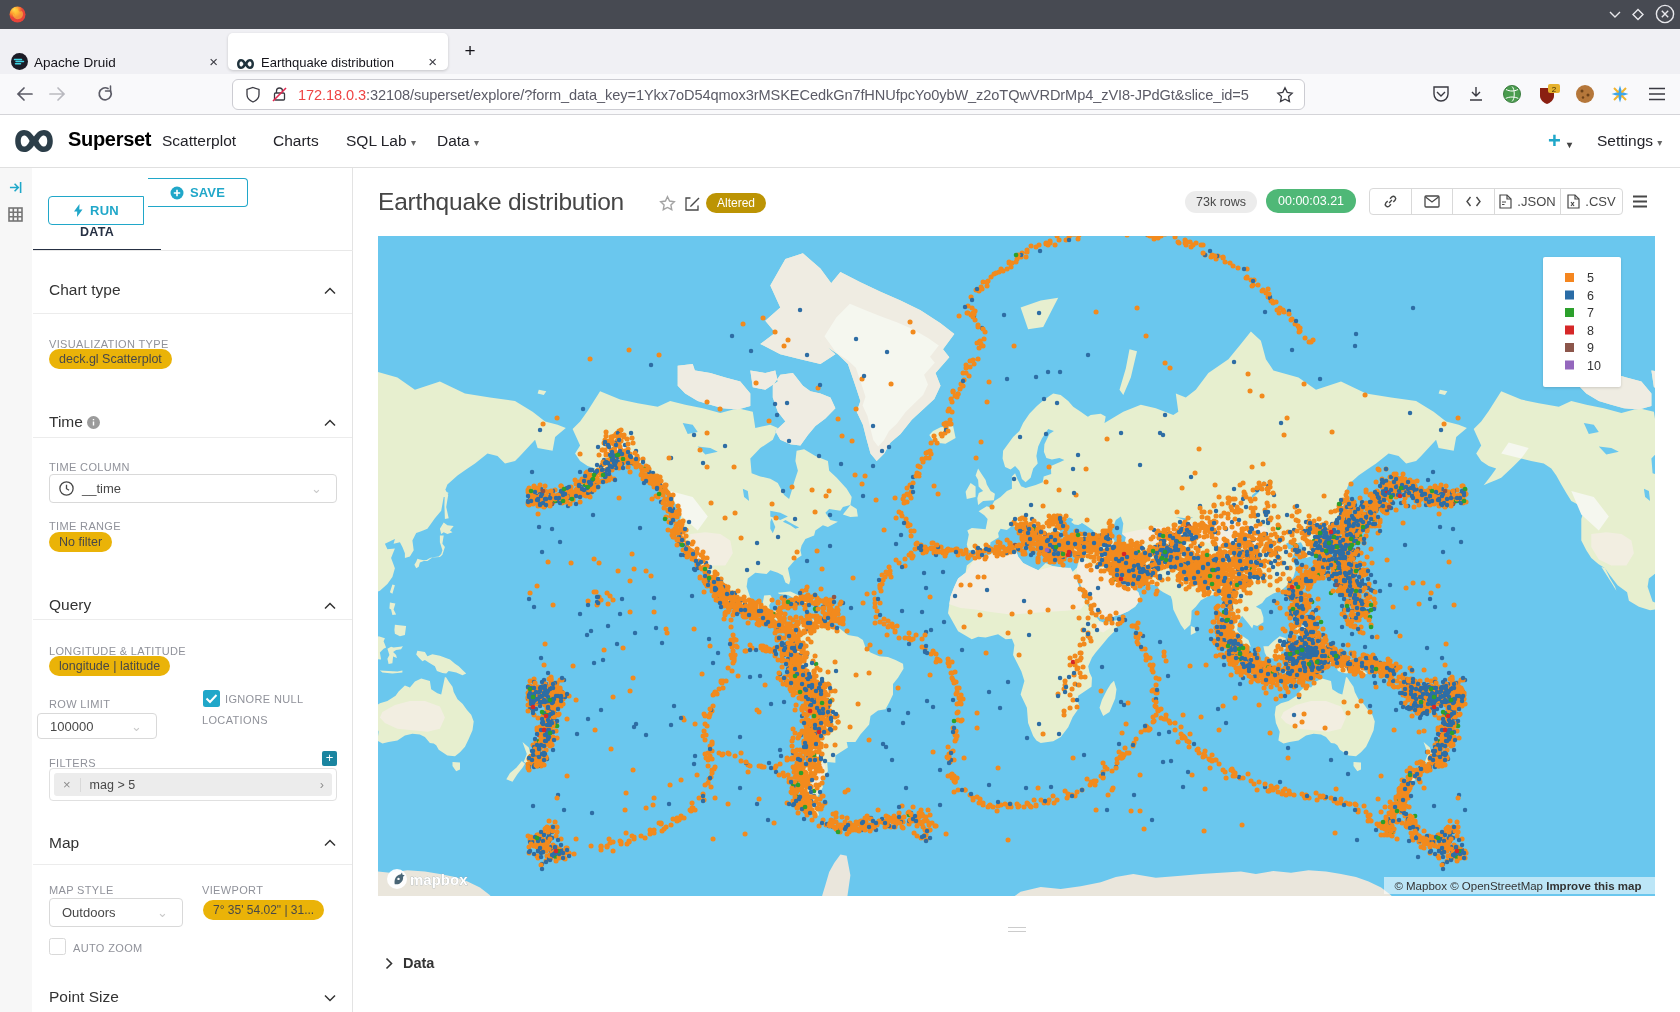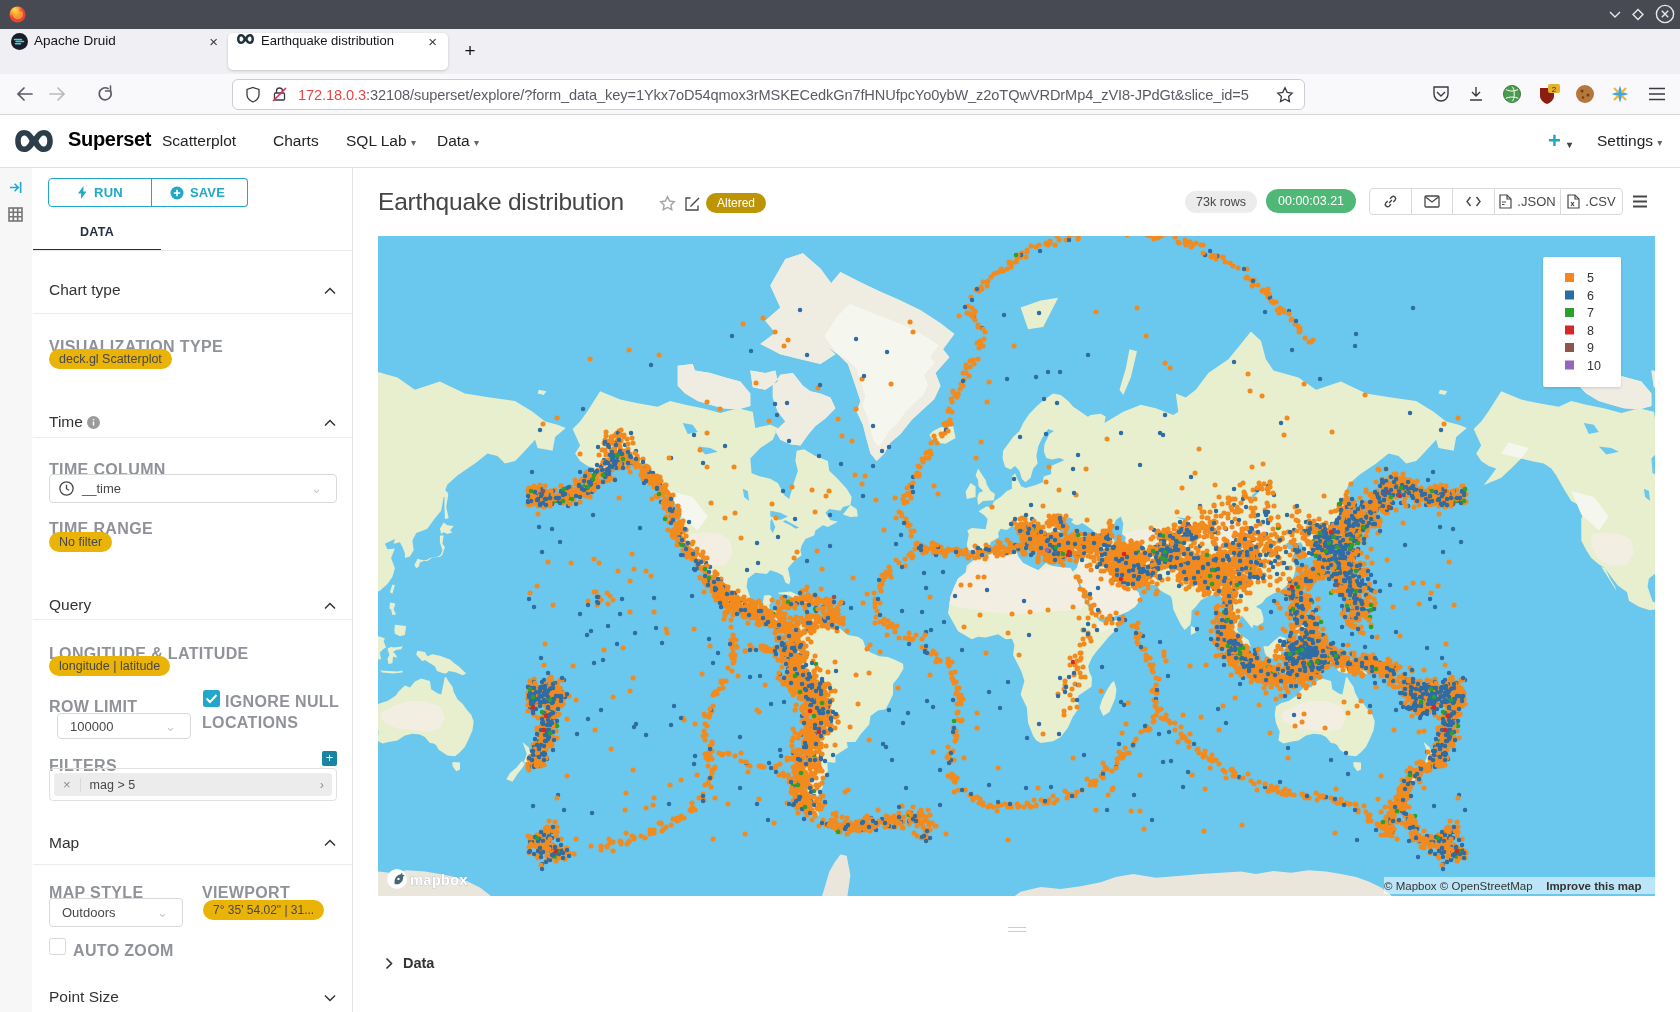--- a/index.html
+++ b/index.html
@@ -1,32 +1,32 @@
 <!DOCTYPE html>
 <html><head><meta charset="utf-8"><style>
 *{margin:0;padding:0;box-sizing:border-box}
 html,body{width:1680px;height:1012px;overflow:hidden;font-family:"Liberation Sans",sans-serif;background:#fff}
 .abs{position:absolute}
 
 #titlebar{position:absolute;left:0;top:0;width:1680px;height:29px;background:#474a52;color:#fbfbfe;font-size:13px}
 #titlebar .title{position:absolute;left:0;right:0;top:7px;text-align:center}
 #tabbar{position:absolute;left:0;top:29px;width:1680px;height:45px;background:#f0f0f4}
-.tab{position:absolute;top:4px;height:37px;border-radius:5px;font-size:13.5px;color:#15141a;display:flex;align-items:flex-start}
+.tab{position:absolute;top:4px;height:37px;border-radius:5px;font-size:13.5px;color:#15141a;display:flex;align-items:flex-end}
 .tab.active{background:#fff;box-shadow:0 1px 3px rgba(0,0,0,.18)}
 .tabclose{color:#3a3a42;font-size:15px;margin-left:auto}
 #navrow{position:absolute;left:0;top:74px;width:1680px;height:41px;background:#f9f9fb;border-bottom:1px solid #d4d4d8}
 #urlbar{position:absolute;left:232px;top:79px;width:1073px;height:31px;background:#fff;border:1px solid #ccccd2;border-radius:6px;display:flex;align-items:center;font-size:14.6px;color:#5b5b66;white-space:nowrap;letter-spacing:-.1px}#urlbar .path{overflow:hidden;flex:1;min-width:0}
 
 #snav{position:absolute;left:0;top:115px;width:1680px;height:53px;background:#fff;border-bottom:1px solid #e0e0e0}
 #snav .link{position:absolute;top:17px;font-size:15.5px;color:#232329}
 
 #iconstrip{position:absolute;left:0;top:168px;width:32px;height:844px;background:#f7f7f7}
 #sidebar{position:absolute;left:33px;top:168px;width:320px;height:844px;background:#fff;border-right:1px solid #e3e3e3}
 #main{position:absolute;left:354px;top:168px;width:1326px;height:844px;background:#fff}
-.seclabel{font-size:16px;color:#90929a;letter-spacing:.35px;font-weight:700}
+.seclabel{font-size:11px;color:#90929a;letter-spacing:.35px;font-weight:400}
 .heading{font-size:15.5px;color:#333;white-space:nowrap}
 .pill{display:inline-block;background:#eab308;border-radius:11px;font-size:12.5px;color:#484848;padding:3px 10px}
 .sel{background:#fff;border:1px solid #d9d9d9;border-radius:4px;position:absolute;display:flex;align-items:center;font-size:13px;color:#484848}
 .chev{position:absolute;right:14px;font-size:13px;color:#333}
 .divider{position:absolute;left:0;right:0;border-top:1px solid #ececec}
 .cb{position:absolute;width:17px;height:17px;border-radius:2.5px}
 .btn-teal{border:1px solid #20a7c9;color:#20a7c9;font-size:13px;font-weight:700;letter-spacing:.2px;display:flex;align-items:center;justify-content:center;position:absolute}
 svg{display:block}.heading svg{display:inline}
 </style></head><body>
 <div id="titlebar">
@@ -137,21 +137,21 @@
  <svg class="abs" style="left:9px;top:13px" width="13" height="13" viewBox="0 0 14 14" stroke="#1fa8c9" stroke-width="1.7" fill="none">
       <path d="M1 7h9M6 3l4 4-4 4M12.5 1v12"></path>
     </svg>
  <svg class="abs" style="left:8px;top:39px" width="15" height="15" viewBox="0 0 15 15" stroke="#757575" stroke-width="1.6" fill="none">
       <rect x="1" y="1" width="13" height="13"></rect>
       <path d="M1 5.3h13M1 9.7h13M5.3 1v13M9.7 1v13"></path>
     </svg>
 </div>
 
 <div id="sidebar">
- <div class="btn-teal" style="left:15px;top:10px;width:104px;height:29px;border-radius:4px 0 0 4px"><svg width="11" height="13" viewBox="0 0 11 13" style="margin-right:6px">
+ <div class="btn-teal" style="left:15px;top:28px;width:96px;height:29px;border-radius:4px 0 0 4px"><svg width="11" height="13" viewBox="0 0 11 13" style="margin-right:6px">
         <path d="M6.5 0L1 7.5h3.2L4 13l5.5-7.5H6.3z" fill="#20a7c9"></path>
       </svg>RUN</div>
  <div class="btn-teal" style="left:115px;top:10px;width:100px;height:29px;border-radius:0 4px 4px 0;border-left:none"><svg width="14" height="14" viewBox="0 0 14 14" style="margin-right:6px">
         <circle cx="7" cy="7" r="6.5" fill="#20a7c9"></circle>
         <path d="M7 3.8v6.4M3.8 7h6.4" stroke="#fff" stroke-width="1.6"></path>
       </svg>SAVE</div>
  <div class="abs" style="left:47px;top:57px;font-size:12.5px;font-weight:700;color:#263043;letter-spacing:.3px">DATA</div>
  <div class="abs" style="left:0;top:81px;width:128px;border-top:2px solid #263043"></div>
  <div class="abs" style="left:0;top:82px;width:320px;border-top:1px solid #e8e8e8"></div>
 
@@ -184,21 +184,21 @@
  <div class="pill abs" style="left:16px;top:364px">No filter</div>
 
  <div class="heading abs" style="left:16px;top:428px">Query</div>
  <svg class="abs" style="left:291px;top:434px" width="12" height="8" viewBox="0 0 12 8" fill="none" stroke="#333" stroke-width="1.5">
       <path d="M1 6.5L6 1.5l5 5"></path>
     </svg>
  <div class="divider" style="top:451px"></div>
  <div class="seclabel abs" style="left:16px;top:477px">LONGITUDE &amp; LATITUDE</div>
  <div class="pill abs" style="left:16px;top:488px">longitude | latitude</div>
  <div class="seclabel abs" style="left:16px;top:530px">ROW LIMIT</div>
- <div class="sel" style="left:24px;top:545px;width:134px;height:26px">
+ <div class="sel" style="left:4px;top:545px;width:120px;height:26px">
       <span style="margin-left:12px">100000</span>
       <span class="chev" style="color:#c9c9c9">⌄</span>
     </div>
  <div class="cb" style="left:170px;top:522px;background:#20a7c9">
       <svg width="17" height="17" viewBox="0 0 17 17" fill="none" stroke="#fff" stroke-width="2">
         <path d="M3.5 8.5l3.5 3.5 6.5-7"></path>
       </svg>
     </div>
  <div class="seclabel abs" style="left:192px;top:525px">IGNORE NULL</div>
  <div class="seclabel abs" style="left:169px;top:546px">LOCATIONS</div>
@@ -317,20 +317,20 @@
           <text x="44" y="112.5">10</text>
         </g>
       </svg>
   <div class="abs" style="left:8px;top:632px;width:88px;height:22px">
     <svg width="88" height="22" viewBox="0 0 88 22">
           <circle cx="11" cy="11" r="10" fill="#fff" opacity=".95"></circle>
           <path d="M14.5 6.5c-2 0-4.5 1.5-5.5 4.5-.8 2.4-.4 4.5-.2 5.2 0 0 2.6.6 5-.8 2.6-1.5 3.6-4 3.3-6.6l1.6-1.6-2.2-.5-.5-2.2-1.5 2zm-2 3.2a1.2 1.2 0 1 1 0 2.4 1.2 1.2 0 0 1 0-2.4z" fill="#4a6676"></path>
           <text x="24" y="16.5" font-size="15" font-weight="700" fill="#fff" stroke="#9daab2" stroke-width=".5" paint-order="stroke" font-family="Liberation Sans,sans-serif">mapbox</text>
         </svg>
   </div>
-  <div class="abs" style="left:1006px;top:641px;width:271px;height:17px;background:rgba(255,255,255,.55);font-size:11.5px;color:#333;display:flex;align-items:center;justify-content:space-between"><span>© Mapbox © OpenStreetMap&nbsp;</span><b>Improve this map</b>&nbsp;</div>
+  <div class="abs" style="left:1006px;top:641px;width:271px;height:17px;background:rgba(255,255,255,.55);font-size:11.5px;color:#333;display:flex;align-items:center;justify-content:center"><span>© Mapbox © OpenStreetMap&nbsp;</span><b>Improve this map</b>&nbsp;</div>
  </div>
  <div class="abs" style="left:654px;top:759px;width:18px;height:5px;border-top:1px solid #ccc;border-bottom:1px solid #ccc"></div>
  <svg class="abs" style="left:31px;top:789px" width="9" height="13" viewBox="0 0 9 13" fill="none" stroke="#333" stroke-width="1.6">
       <path d="M1.5 1.5l5 5-5 5"></path>
     </svg>
  <div class="abs" style="left:49px;top:787px;font-size:14.5px;font-weight:700;color:#333">Data</div>
 </div>
 
 </body></html>

